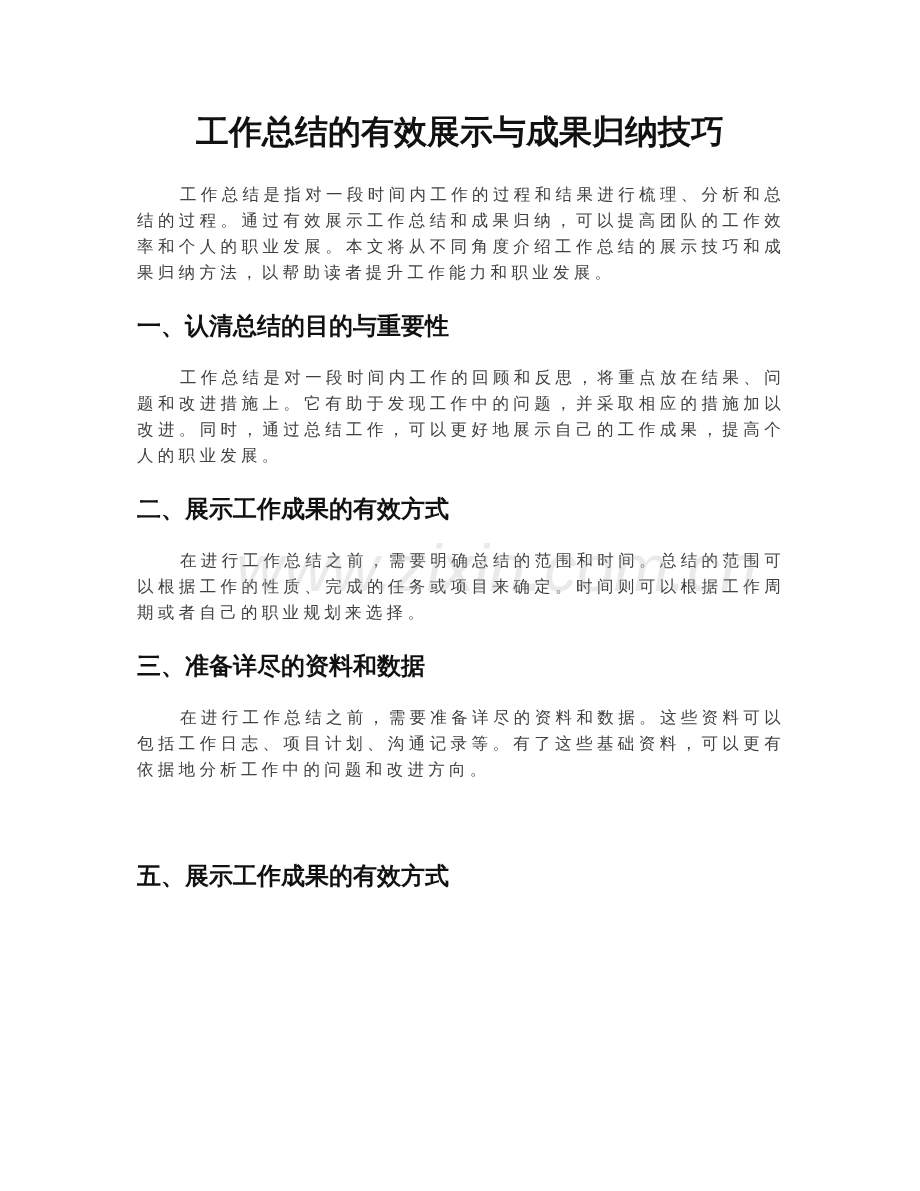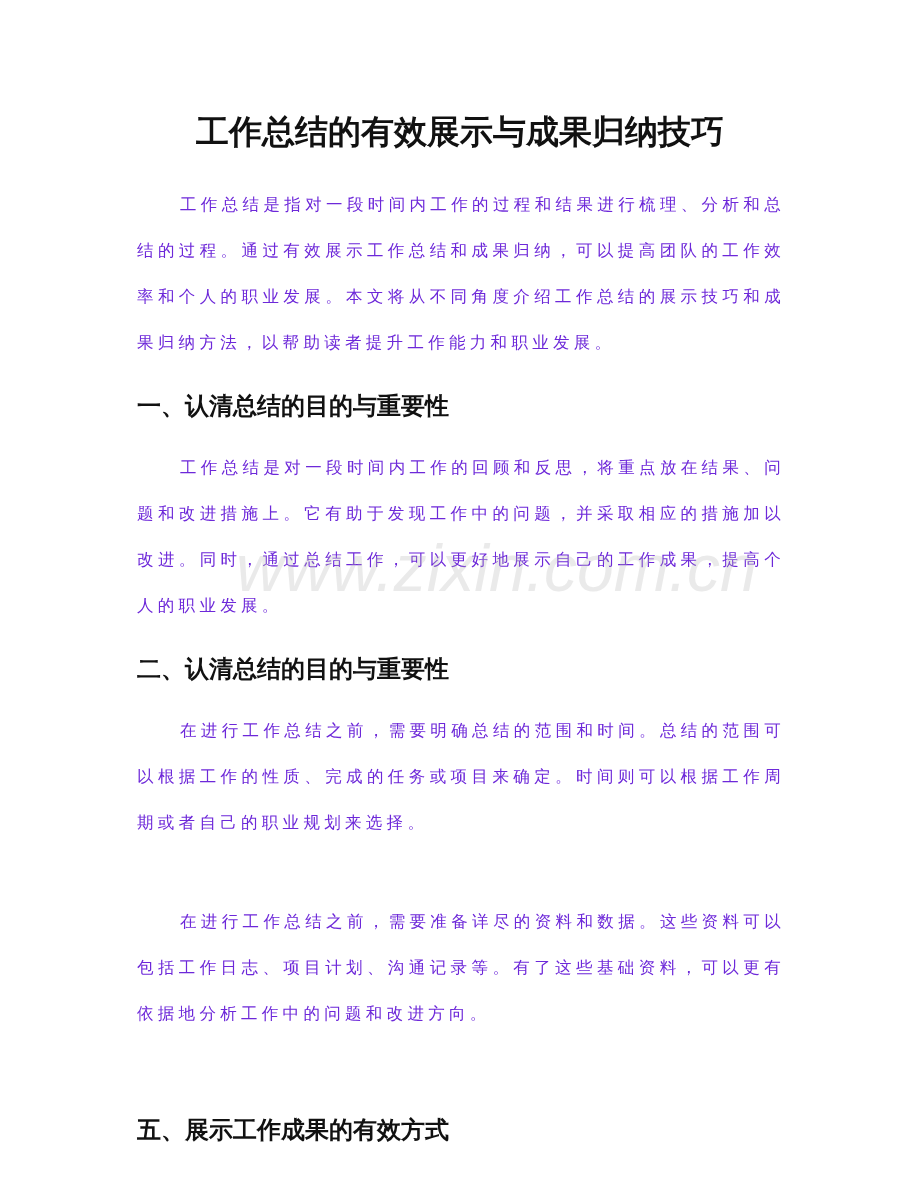--- a/index.html
+++ b/index.html
@@ -38,25 +38,25 @@
     }
     .content {
       position: absolute;
       left: 137px;
       top: 182px;
       width: 648px;
     }
     .para {
       margin: 0;
       font-size: 16.5px;
-      line-height: 46px;
+      line-height: 26px;
       letter-spacing: 4.3px;
       text-indent: 43px;
       text-align: justify;
-      color: #6d28d9;
+      color: #404040;
       font-weight: normal;
     }
     .heading {
       margin: 0;
       font-size: 24px;
       font-weight: bold;
       color: #111111;
       line-height: 26px;
       letter-spacing: 0px;
     }
@@ -88,25 +88,26 @@
   <div class="content">
 
     <p class="para">工作总结是指对一段时间内工作的过程和结果进行梳理、分析和总结的过程。通过有效展示工作总结和成果归纳，可以提高团队的工作效率和个人的职业发展。本文将从不同角度介绍工作总结的展示技巧和成果归纳方法，以帮助读者提升工作能力和职业发展。</p>
     <div class="gap-after-para"></div>
 
     <h2 class="heading">一、认清总结的目的与重要性</h2>
     <div class="gap-after-heading"></div>
     <p class="para">工作总结是对一段时间内工作的回顾和反思，将重点放在结果、问题和改进措施上。它有助于发现工作中的问题，并采取相应的措施加以改进。同时，通过总结工作，可以更好地展示自己的工作成果，提高个人的职业发展。</p>
     <div class="gap-after-para"></div>
 
-    <h2 class="heading">二、认清总结的目的与重要性</h2>
+    <h2 class="heading">二、展示工作成果的有效方式</h2>
     <div class="gap-after-heading"></div>
     <p class="para">在进行工作总结之前，需要明确总结的范围和时间。总结的范围可以根据工作的性质、完成的任务或项目来确定。时间则可以根据工作周期或者自己的职业规划来选择。</p>
     <div class="gap-after-para"></div>
 
+    <h2 class="heading">三、准备详尽的资料和数据</h2>
     <div class="gap-after-heading"></div>
     <p class="para">在进行工作总结之前，需要准备详尽的资料和数据。这些资料可以包括工作日志、项目计划、沟通记录等。有了这些基础资料，可以更有依据地分析工作中的问题和改进方向。</p>
     <div class="gap-after-para"></div>
 
     <div class="gap-after-heading"></div>
     <div class="gap-after-para"></div>
 
     <h2 class="heading">五、展示工作成果的有效方式</h2>
 
   </div>

